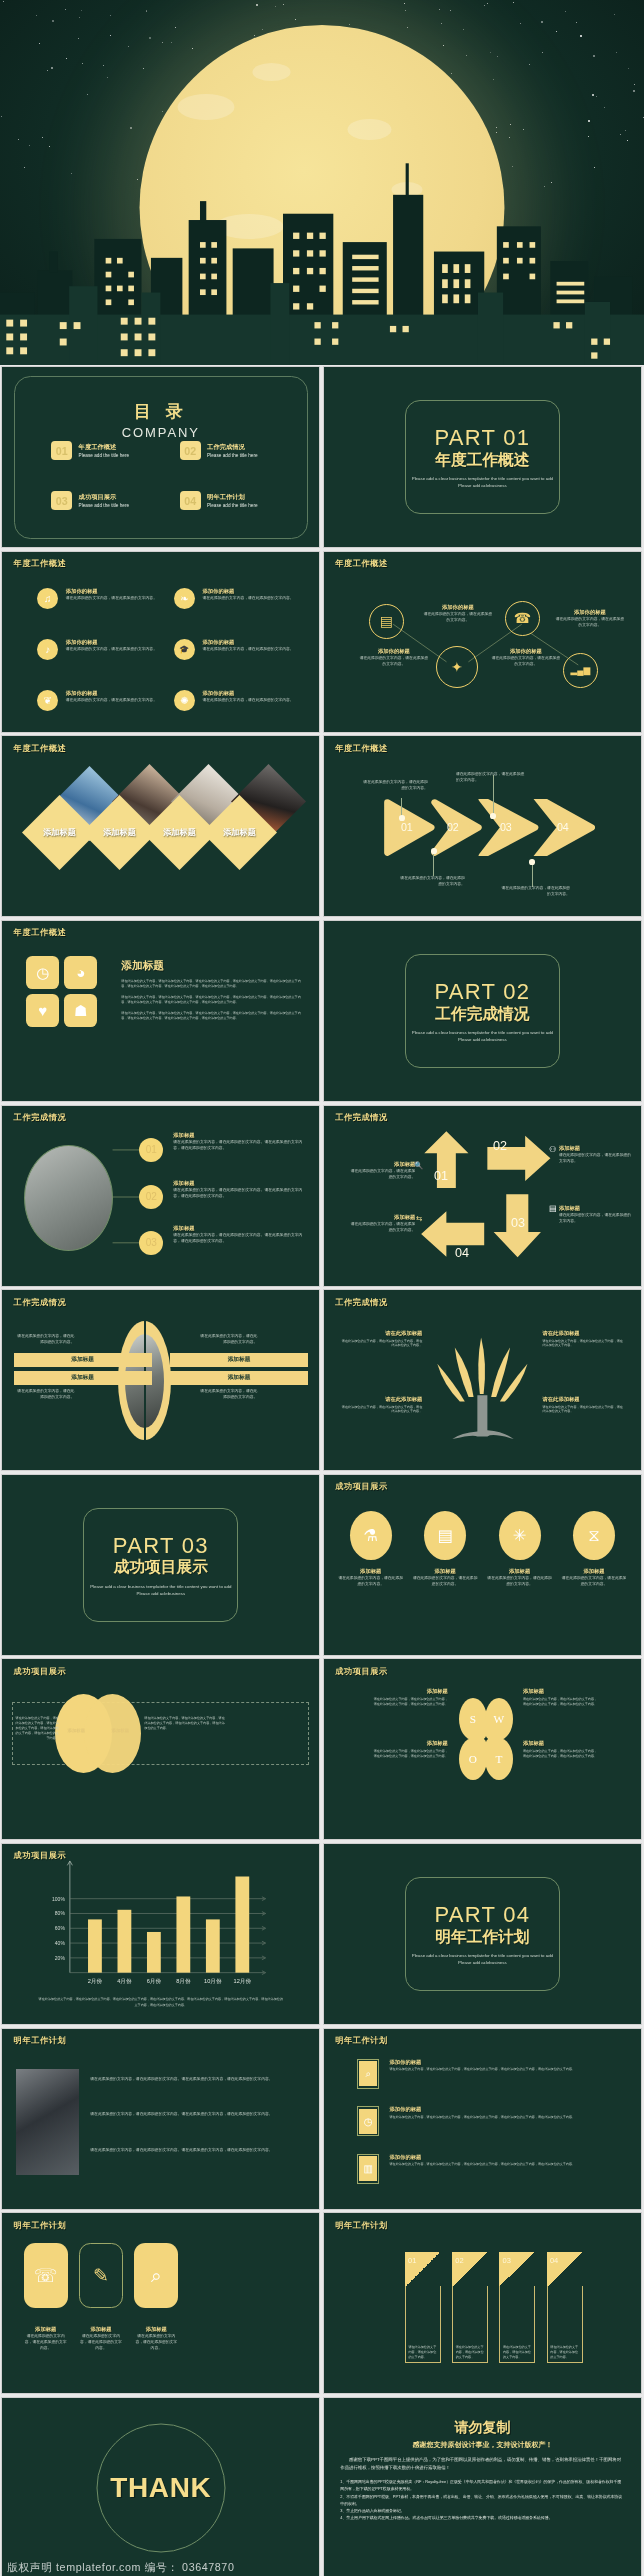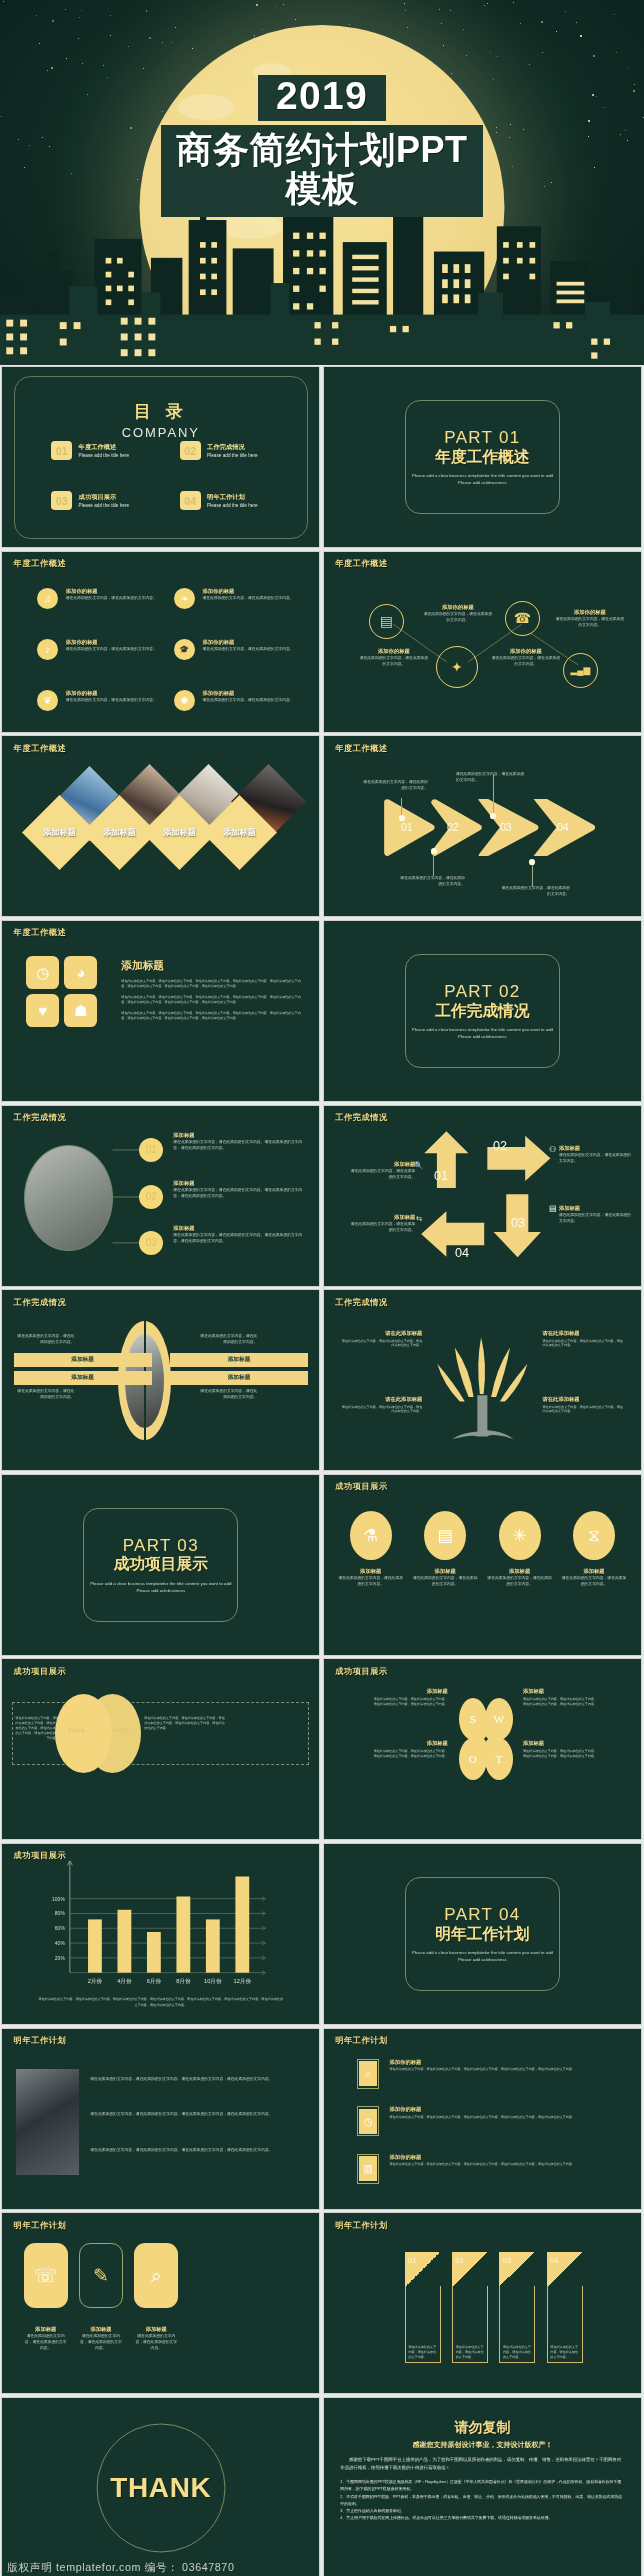--- a/index.html
+++ b/index.html
@@ -54,21 +54,21 @@
   .cat-num { width:21px; height:19px; border-radius:3.8px; background:#f5dd8c;
              color:#d8c06a; font-size:10.7px; font-weight:bold;
              display:flex; align-items:center; justify-content:center; flex:0 0 auto; }
   .cat-t1 { font-size:6.3px; font-weight:bold; color:#f4de90; }
   .cat-t2 { font-size:4.7px; color:#dfe6e0; margin-top:1.3px; }
 
   
   .pbox { position:absolute; left:81px; right:81px; top:33px; bottom:33px;
           border:0.6px solid #6d8a64; border-radius:15px;
           display:flex; flex-direction:column; align-items:center; justify-content:center; }
-  .p-en { font-size:17px; color:#f6e08e; letter-spacing:1.3px; }
+  .p-en { font-size:22px; color:#f6e08e; letter-spacing:1.3px; }
   .p-cn { font-size:15.7px; color:#f6e08e; font-weight:bold; margin-top:-1.3px;
           text-shadow:0.6px 0.6px 0 rgba(0,0,0,.4); }
   .p-sub { font-size:4.4px; color:#cfd9d0; text-align:center; margin-top:4.4px; line-height:1.6; }
 
   
   .six { position:absolute; left:35px; right:25px; top:36px;
          display:grid; grid-template-columns:1fr 1fr; row-gap:30px; column-gap:16.4px; }
   .six-it { display:flex; gap:7.5px; align-items:flex-start; }
   .circ { width:21px; height:21px; border-radius:50%; background:#f5d877; flex:0 0 auto;
           display:flex; align-items:center; justify-content:center; color:#fff; font-size:10px; }
@@ -385,24 +385,20 @@
         <rect x="528" y="288" width="10" height="10"></rect>
       <rect x="620" y="268" width="10" height="10"></rect>
         <rect x="640" y="268" width="10" height="10"></rect>
       <rect x="880" y="262" width="10" height="10"></rect>
         <rect x="900" y="262" width="10" height="10"></rect>
       <rect x="940" y="288" width="10" height="10"></rect>
         <rect x="960" y="288" width="10" height="10"></rect>
       <rect x="940" y="310" width="10" height="10"></rect>
     </g>
   </svg>
-  <div class="titlewrap">
-    <div class="t-year">2019</div>
-    <div class="t-main">商务简约计划PPT模板</div>
-  </div>
 </div>
 
 <div class="grid">
 
   <div class="slide">
     <div class="cat-box"></div>
     <div class="cat-h">
       <b>目 录</b>
       <span>COMPANY</span>
     </div>

